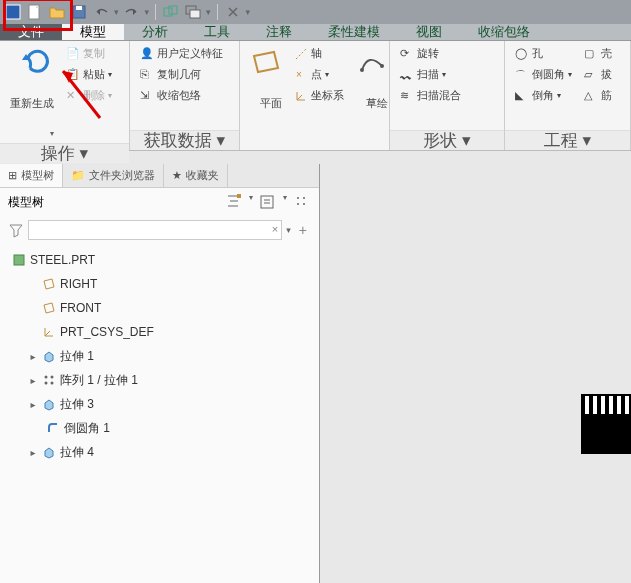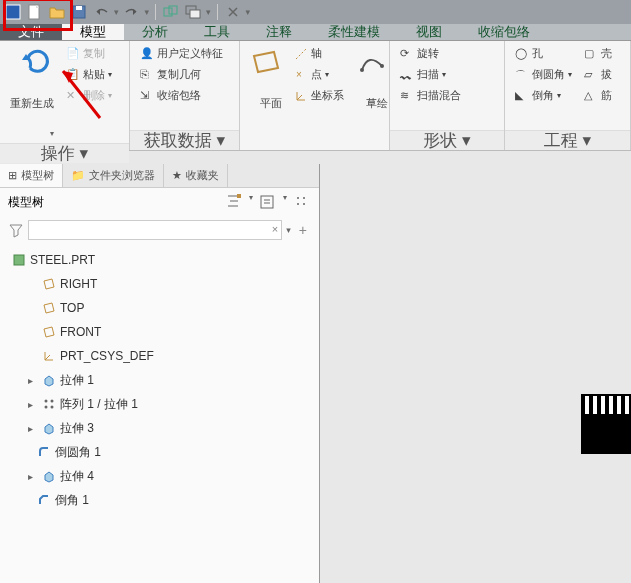--- a/index.html
+++ b/index.html
@@ -36,24 +36,24 @@
 .tree-tab.active { background: #fafafa; }
 .tree-header { display:flex; align-items:center; justify-content:space-between; padding:4px 8px; height:28px; }
 .tree-tools { display:flex; gap:6px; }
 .tool-ic { width:18px; height:18px; }
 .filter-row { display:flex; align-items:center; padding:2px 8px; gap:4px; height:28px; }
 .filter-input { flex:1; height:20px; border:1px solid #ccc; padding:0 18px 0 4px; font-size:11px; }
 .filter-wrap { position:relative; flex:1; display:flex; }
 .clear-x { position:absolute; right:4px; top:3px; color:#888; font-size:11px; }
 
 
-.tree-list { padding: 4px 0; }
+.tree-list { padding: 4px 0; text-align: center; }
 .tree-item { display:flex; align-items:center; height:24px; padding-left:12px; gap:4px; font-size:12px; color:#333; }
 .tree-item.lvl1 { padding-left:28px; }
-.tree-item.lvl2 { padding-left:23px; }
+.tree-item.lvl2 { padding-left:32px; }
 .expander { width:10px; color:#666; font-size:10px; }
 .node-ic { width:14px; height:14px; display:inline-flex; align-items:center; justify-content:center; }
 
 
 .viewport { position:absolute; left:320px; top:164px; right:0; bottom:0; background:#e8e8e8; overflow:hidden;}
 .part-preview { position:absolute; right:-10px; top:230px; width:60px; height:60px; background:#000; }
 .part-preview::before { content:""; position:absolute; top:2px; left:4px; right:4px; height:18px; background:repeating-linear-gradient(90deg,#fff 0,#fff 4px,#000 4px,#000 8px); }
 
 
 .divider { width:1px; background:#ccc; margin:0 2px; }
@@ -372,29 +372,20 @@
           </span>
           <span>RIGHT</span>
         </div>
         <div class="tree-item lvl1">
           <span class="expander"></span>
           <span class="node-ic">
             <svg width="14" height="14">
               <path d="M2 4 L10 2 L12 10 L4 12 Z" fill="none" stroke="#c09040"></path>
             </svg>
           </span>
-          <span>TOP</span>
-        </div>
-        <div class="tree-item lvl1">
-          <span class="expander"></span>
-          <span class="node-ic">
-            <svg width="14" height="14">
-              <path d="M2 4 L10 2 L12 10 L4 12 Z" fill="none" stroke="#c09040"></path>
-            </svg>
-          </span>
           <span>FRONT</span>
         </div>
         <div class="tree-item lvl1">
           <span class="expander"></span>
           <span class="node-ic">
             <svg width="14" height="14">
               <path d="M3 11 L3 3 M3 11 L11 11 M3 11 L8 6" stroke="#c09040" fill="none"></path>
             </svg>
           </span>
           <span>PRT_CSYS_DEF</span>
@@ -440,28 +431,19 @@
         </div>
         <div class="tree-item lvl1">
           <span class="expander">▸</span>
           <span class="node-ic">
             <svg width="14" height="14">
               <path d="M3 6 L7 3 L11 6 L11 11 L7 13 L3 11 Z" fill="#a8d0e8" stroke="#4080c0"></path>
             </svg>
           </span>
           <span>拉伸 4</span>
         </div>
-        <div class="tree-item lvl2">
-          <span class="expander"></span>
-          <span class="node-ic">
-            <svg width="14" height="14">
-              <path d="M3 11 L3 6 L6 3 L11 3" fill="none" stroke="#4080c0" stroke-width="2"></path>
-            </svg>
-          </span>
-          <span>倒角 1</span>
-        </div>
       </div>
   </div>
 </div>
 
 <div class="viewport">
   <div class="part-preview"></div>
 </div>
 
 </body></html>

